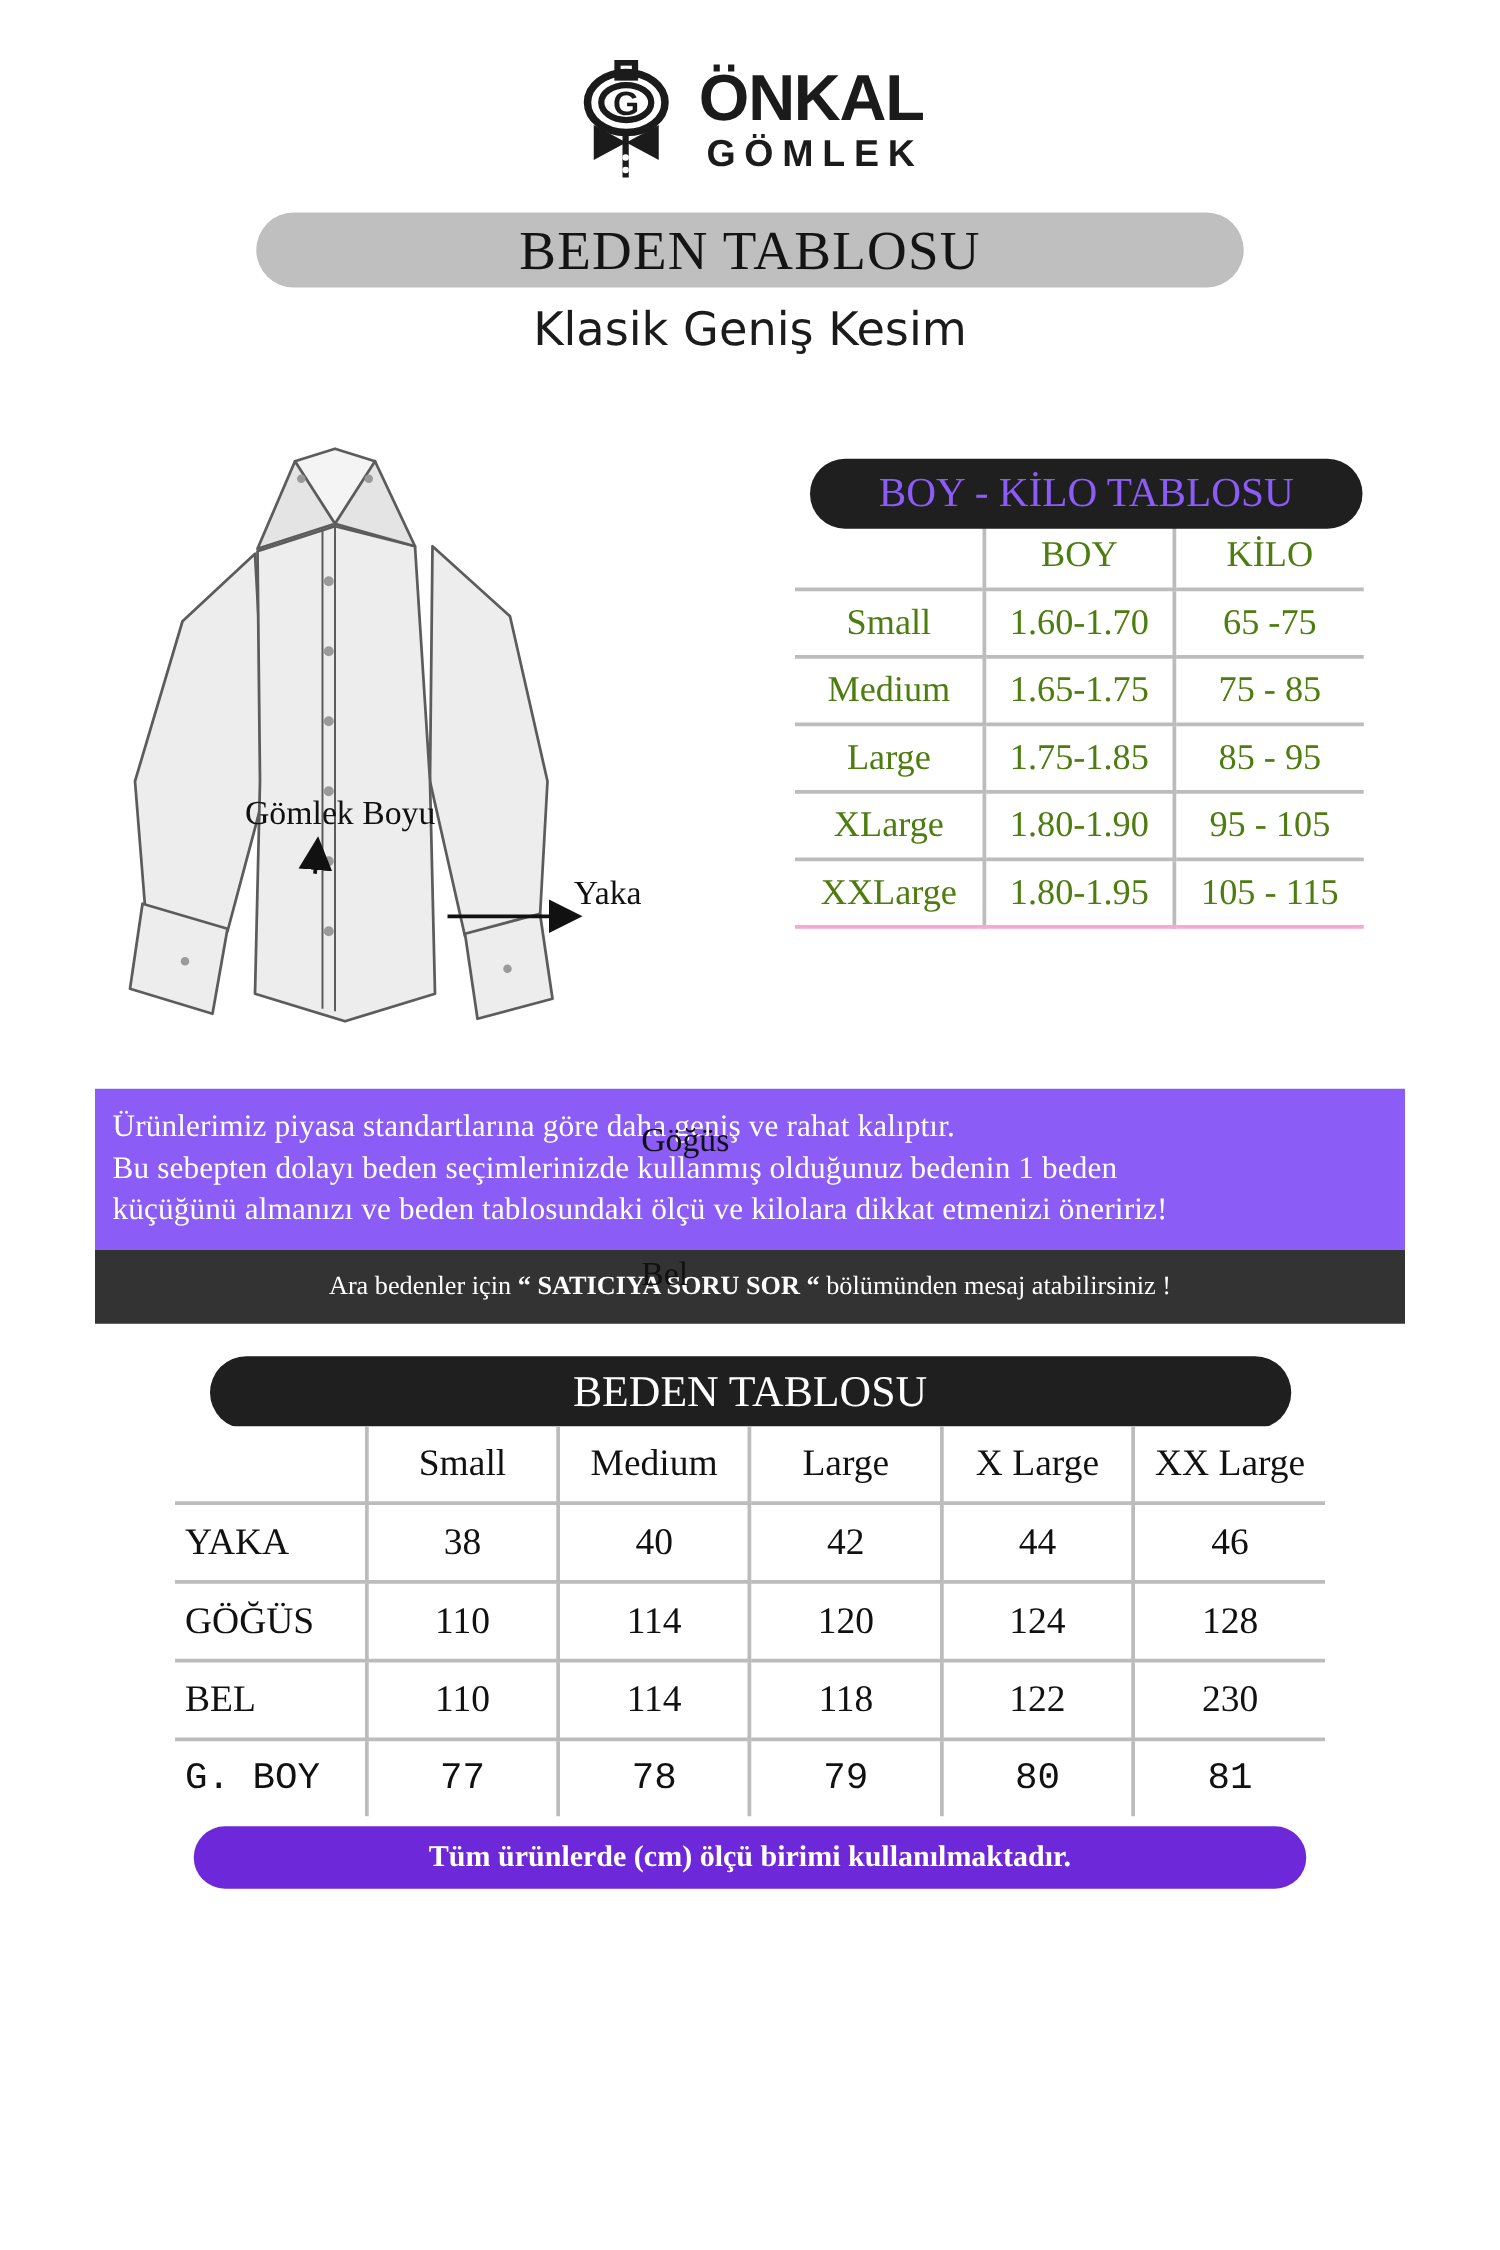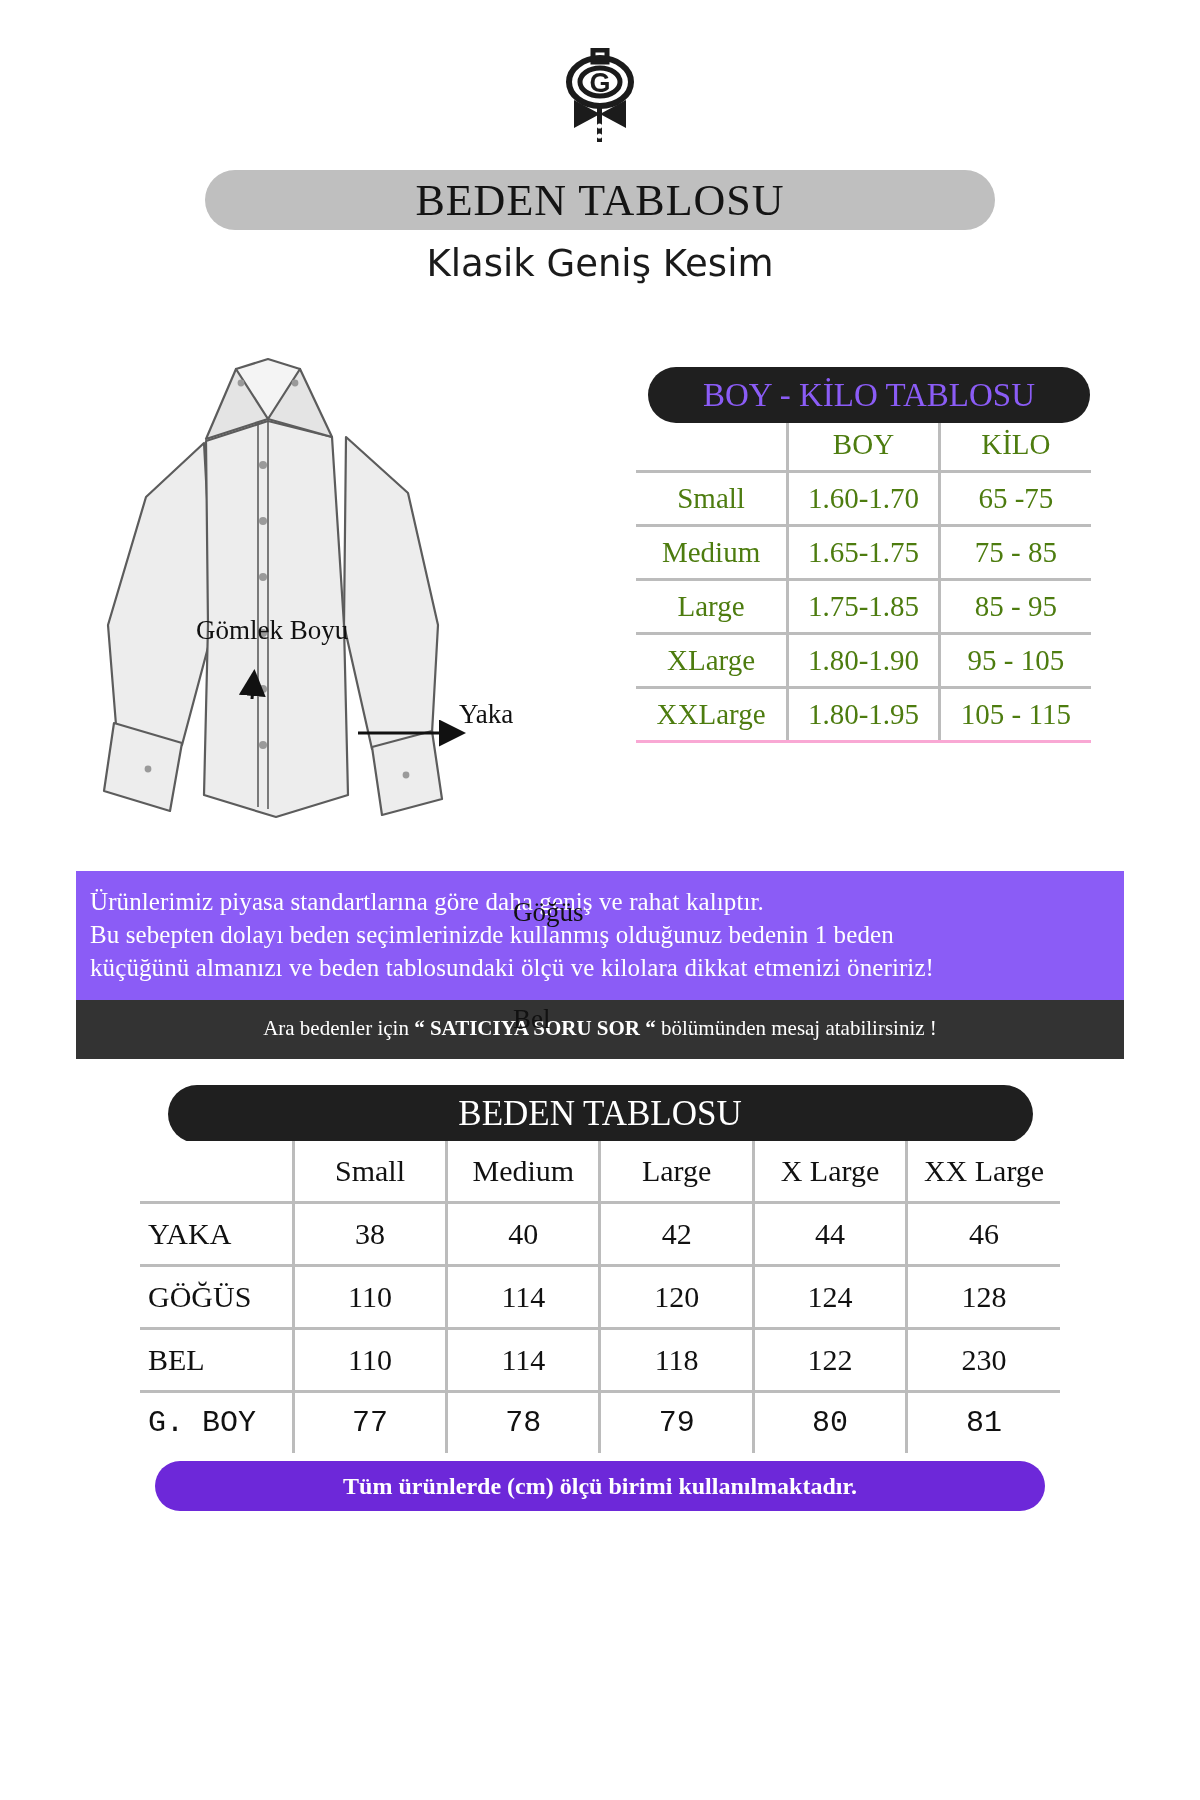--- a/index.html
+++ b/index.html
@@ -76,21 +76,21 @@
   .shirt-col{width:560px;position:relative;}
   .table-col{flex:1;position:relative;padding-top:72px;}
 
   .shirt-svg{position:absolute;left:10px;top:30px;}
   .lbl{
     position:absolute;
     font-size:27px;
     color:#111;
     white-space:nowrap;
   }
-  .lbl-boyu{left:120px;top:320px;}
+  .lbl-boyu{left:120px;top:340px;}
   .lbl-yaka{left:383px;top:404px;}
   .lbl-gogus{left:437px;top:602px;}
   .lbl-bel{left:437px;top:709px;}
 
   .arrow-svg{position:absolute;left:0;top:0;pointer-events:none;}
 
   
   .bk-head{
     margin-left:12px;
     width:442px;
@@ -210,20 +210,24 @@
       <svg width="80" height="96" viewBox="0 0 80 96">
         <ellipse cx="40" cy="34" rx="31" ry="24" fill="none" stroke="#1b1b1b" stroke-width="6"></ellipse>
         <ellipse cx="40" cy="34" rx="20" ry="14" fill="none" stroke="#1b1b1b" stroke-width="5"></ellipse>
         <text x="40" y="44" font-family="Liberation Sans, sans-serif" font-size="27" font-weight="bold" fill="#1b1b1b" text-anchor="middle">G</text>
         <rect x="33" y="2" width="14" height="12" fill="none" stroke="#1b1b1b" stroke-width="5"></rect>
         <path d="M14 52 L40 66 L66 52 L66 80 L40 66 L14 80 Z" fill="#1b1b1b"></path>
         <rect x="37" y="60" width="5" height="34" fill="#1b1b1b"></rect>
         <circle cx="39.5" cy="78" r="2.6" fill="#fff"></circle>
         <circle cx="39.5" cy="88" r="2.6" fill="#fff"></circle>
       </svg>
+    </div>
+    <div class="logo-type">
+      <div class="logo-main">ÖNKAL</div>
+      <div class="logo-sub">GÖMLEK</div>
     </div>
   </div>
 
   <div class="title-banner">
     <div class="t">BEDEN TABLOSU</div>
   </div>
   <div class="subtitle">Klasik Geniş Kesim</div>
 
   <div class="mid">
 

